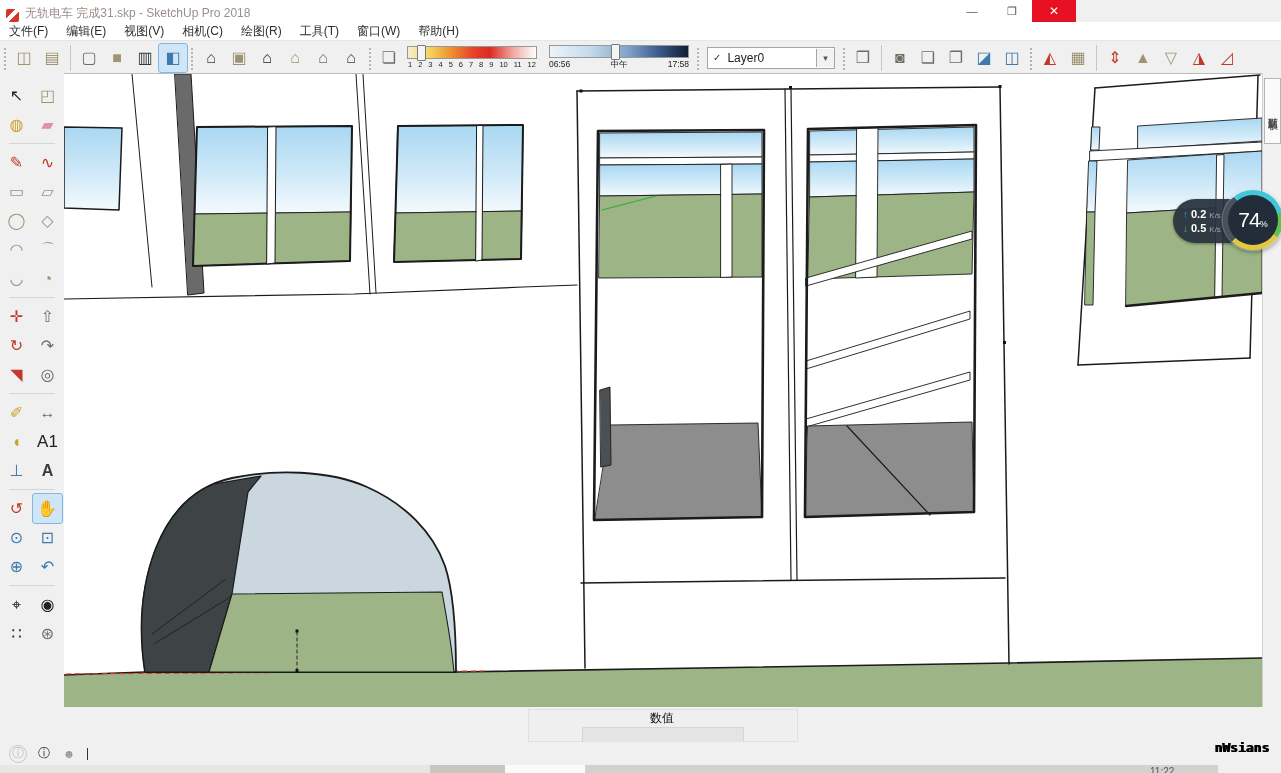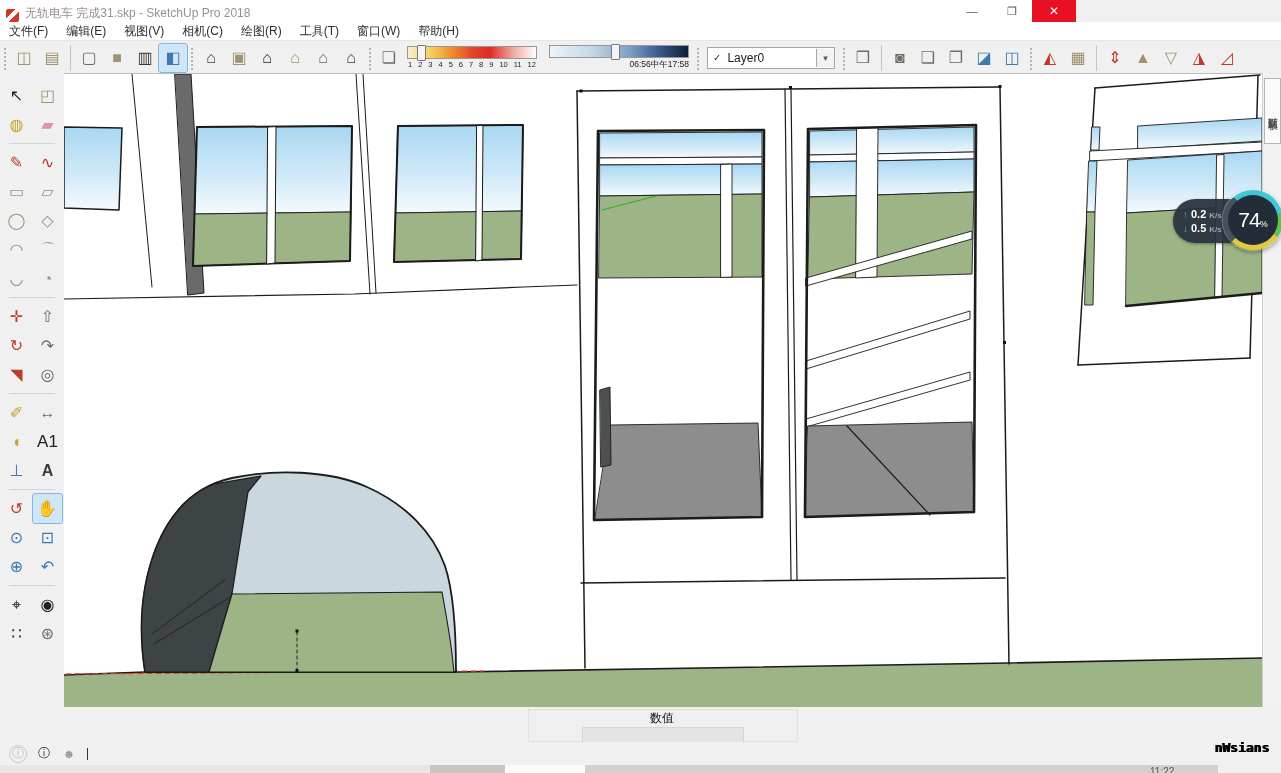--- a/index.html
+++ b/index.html
@@ -35,21 +35,21 @@
   .c-blue{color:#3f79ad;} .c-gold{color:#c9a227;} .c-pink{color:#e08fae;} .c-dark{color:#3a3a3a;}
   
   .slider{display:flex;flex-direction:column;justify-content:center;margin:0 4px;}
   .sbar{position:relative;height:11px;border:1px solid #979797;background:#fff;}
   .date-bar{width:128px;background:linear-gradient(90deg,#f8eecb 0%,#f3cf5a 18%,#ee8f2e 34%,#e8432c 50%,#dd2a22 64%,#f0a9a0 82%,#ffffff 100%);}
   .time-bar{width:138px;background:linear-gradient(90deg,#eef4f9 0%,#c3d9ea 30%,#7d9fc4 58%,#3c5d8f 78%,#101d35 100%);}
   .shandle{position:absolute;top:-2px;width:7px;height:14px;background:#f4f4f4;
            border:1px solid #7a7a7a;border-radius:1px;}
   .sticks{display:flex;justify-content:space-between;font-size:7.5px;color:#222;
           padding:1px 1px 0 1px;}
-  .slabels{display:flex;justify-content:flex-end;font-size:8.5px;color:#222;padding-top:1px;}
+  .slabels{display:flex;justify-content:space-between;font-size:8.5px;color:#222;padding-top:1px;}
   
   .layerbox{display:flex;align-items:center;height:20px;width:126px;background:#fff;
             border:1px solid #a6a6a6;margin:0 4px;font-size:12px;}
   .chk{font-size:10px;margin:0 6px 0 5px;color:#333;}
   .ddbtn{margin-left:auto;width:17px;height:18px;border-left:1px solid #a6a6a6;background:#f2f2f2;
          display:flex;align-items:center;justify-content:center;font-size:9px;color:#555;}
   
   .palette{position:absolute;left:0;top:73px;width:64px;background:#f0f0f0;padding-top:8px;}
   .prow{display:flex;justify-content:center;gap:2px;}
   .pcell{width:29px;height:29px;display:flex;align-items:center;justify-content:center;border-radius:2px;}
@@ -89,21 +89,21 @@
   .tseg{position:absolute;top:0;height:8px;}
   .tclock{position:absolute;left:1150px;top:1px;font-size:10px;color:#555;}
   
   .netoverlay{position:absolute;left:1171px;top:190px;width:110px;height:62px;}
   .netpill{position:absolute;left:2px;top:9px;width:78px;height:44px;border-radius:22px;
            background:rgba(40,50,62,0.94);box-shadow:0 1px 3px rgba(0,0,0,.4);
            display:flex;flex-direction:column;justify-content:center;gap:3px;padding-left:10px;box-sizing:border-box;}
   .netrow{display:flex;align-items:baseline;gap:3px;font-size:11px;font-weight:bold;color:#fff;line-height:1;}
   .netrow .arr{font-size:10px;font-weight:bold;}
   .arr.up{color:#3da1f5;} .arr.down{color:#52c24a;}
-  .netunit{font-size:8px;color:#97a6b3;font-weight:bold;}
+  .netunit{font-size:8px;color:#97a6b3;font-weight:normal;}
   .netcircle{position:absolute;left:52px;top:0;width:60px;height:60px;border-radius:50%;
              background:conic-gradient(from -40deg,#41c7d8 0deg 115deg,#63c14e 115deg 165deg,
                         #e3c93f 165deg 265deg,#47525e 265deg 360deg);
              box-shadow:0 0 0 1.5px rgba(255,255,255,.3),0 2px 5px rgba(0,0,0,.45);
              display:flex;align-items:center;justify-content:center;}
   .netinner{width:50px;height:50px;border-radius:50%;background:#222d39;
             display:flex;align-items:center;justify-content:center;color:#fff;}
   .netpct{font-size:21px;letter-spacing:-1px;}
   .netpctsign{font-size:9px;margin-top:7px;}
 </style>

